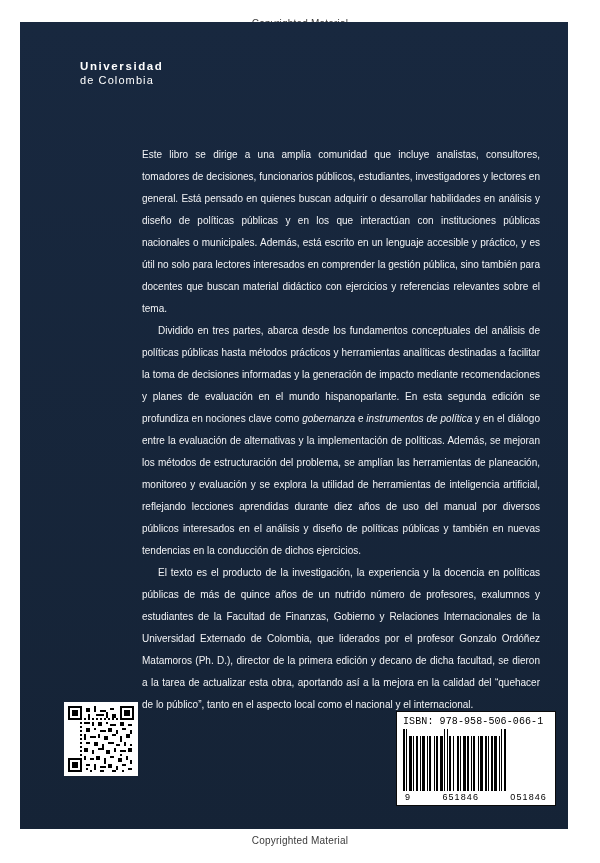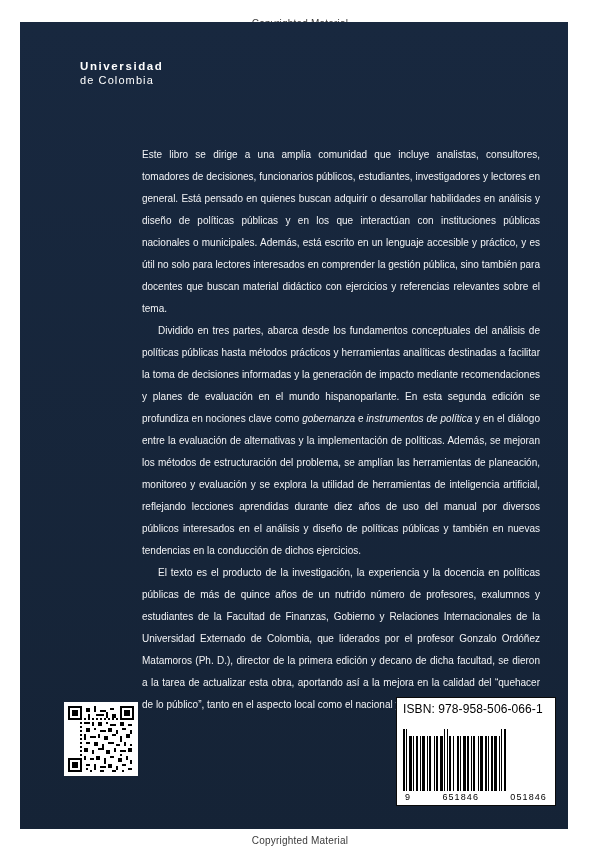--- a/index.html
+++ b/index.html
@@ -110,25 +110,25 @@
     position: absolute;
     right: 24px;
     bottom: 36px;
     width: 160px;
     background: #ffffff;
     border: 1px solid #0a0a0a;
     box-sizing: border-box;
     padding: 4px 6px 3px 6px;
   }
   .isbn-text {
-    font-size: 12px;
+    font-size: 10px;
     color: #000000;
-    font-family: Liberation Sans, sans-serif;
+    font-family: Liberation Mono, monospace;
     letter-spacing: 0.1px;
-    margin-bottom: 13px;
+    margin-bottom: 2px;
   }
   .bars {
     display: flex;
     align-items: flex-end;
     height: 62px;
     gap: 0;
     overflow: hidden;
   }
   .bar {
     background: #000000;

